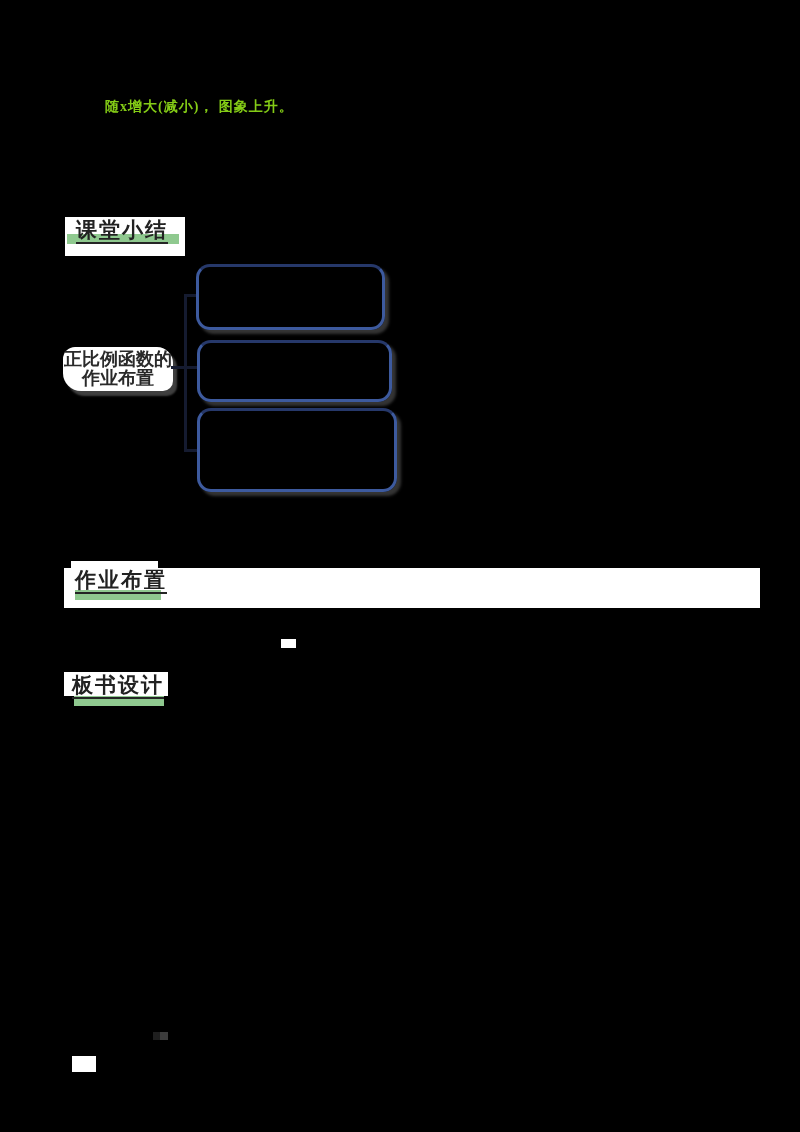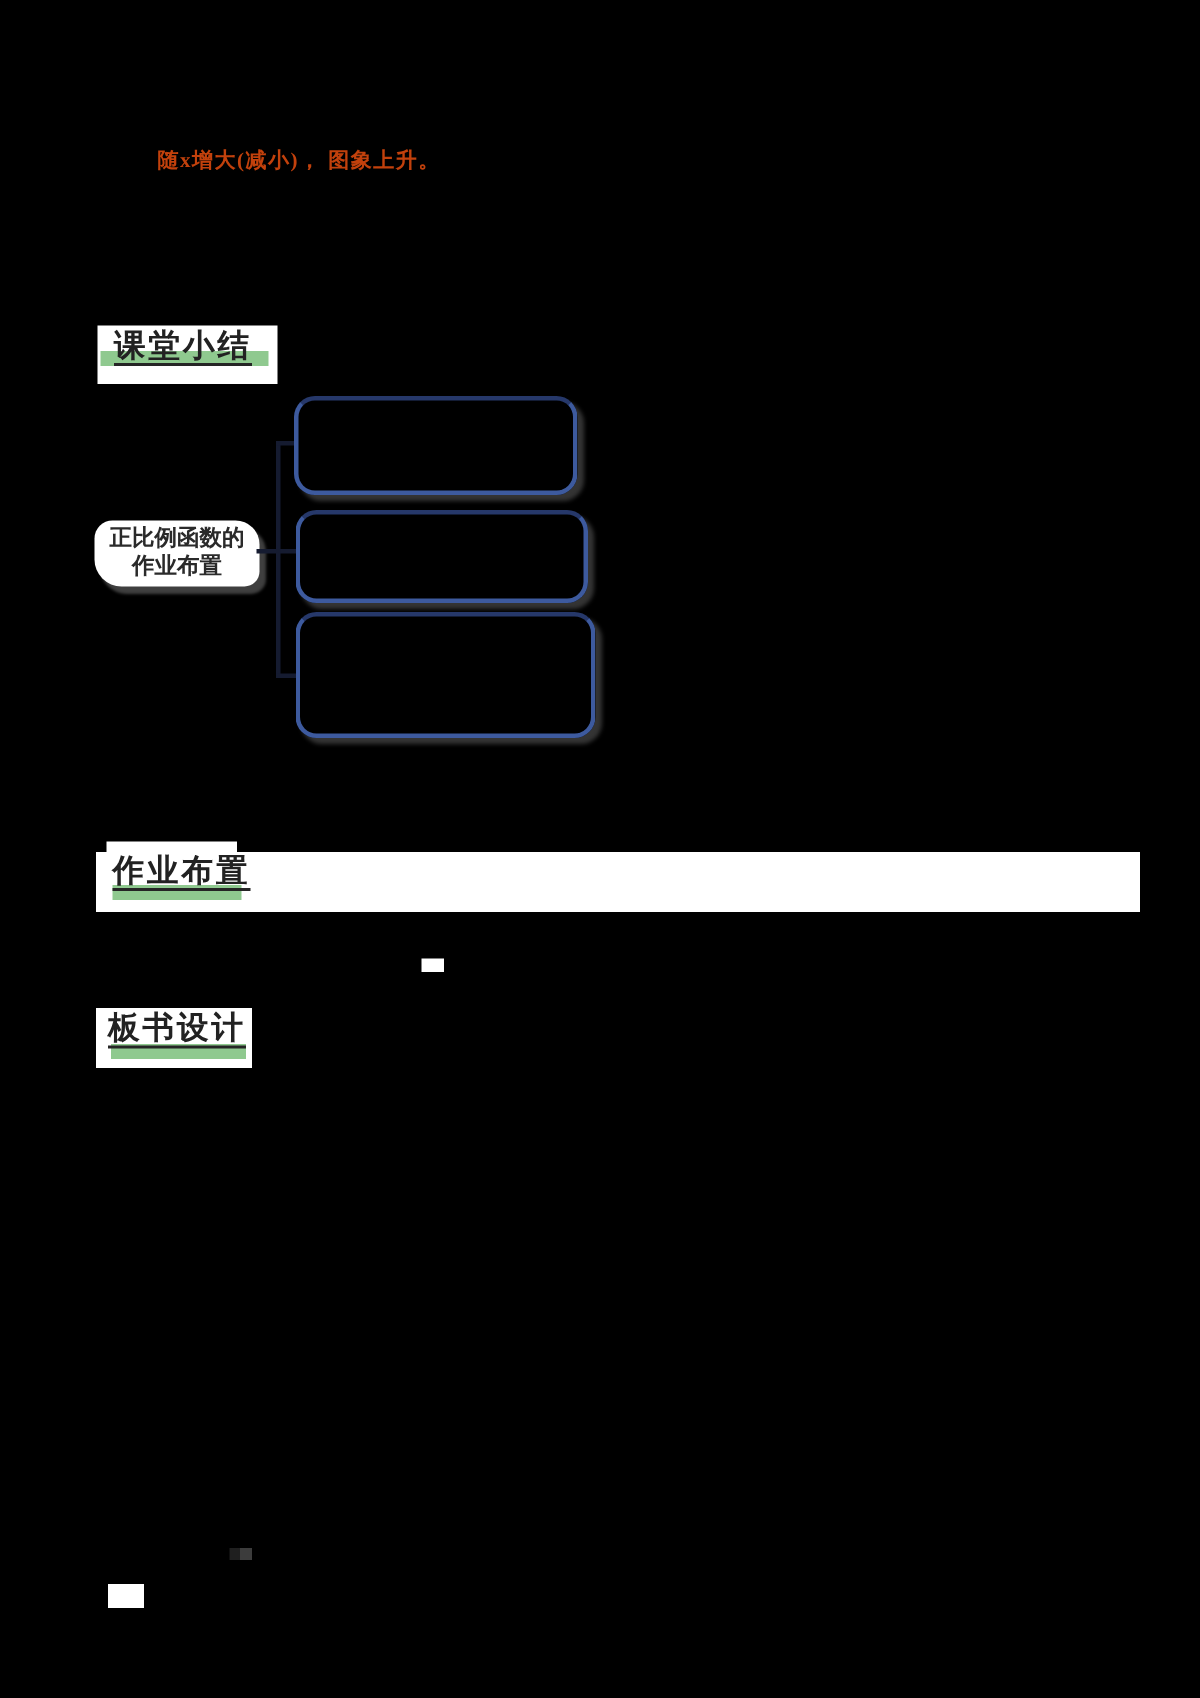--- a/index.html
+++ b/index.html
@@ -3,45 +3,45 @@
 <meta charset="utf-8">
 <style>
   html,body{margin:0;padding:0;background:#000;}
   #canvas{
     position:relative;width:800px;height:1132px;background:#000;overflow:hidden;
     font-family:"Liberation Serif","DejaVu Serif",serif;
   }
   
   .red-note{
     position:absolute;left:105px;top:98px;
-    color:#c2410c;font-size:14px;font-weight:bold;letter-spacing:1px;white-space:pre;
+    color:#84cc16;font-size:14px;font-weight:bold;letter-spacing:1px;white-space:pre;
   }
   
   .hdr-box{position:absolute;background:#ffffff;}
   .hdr-green{position:absolute;background:#8fc98f;}
   .hdr-text{
     position:absolute;z-index:2;color:#222222;font-weight:bold;font-size:21px;
     letter-spacing:2px;border-bottom:2px solid #252525;padding-bottom:1px;line-height:21px;text-align:center;
   }
   #hdr-summary{left:65px;top:217px;width:120px;height:39px;}
   #hdr-summary .hdr-green{left:2px;top:17px;width:112px;height:10px;}
   #hdr-summary .hdr-text{left:11px;top:3px;}
   #band-homework{left:64px;top:568px;width:696px;height:40px;}
   #tab-homework{left:71px;top:561px;width:87px;height:8px;}
   #band-homework .hdr-green{left:11px;top:22px;width:86px;height:10px;}
   #band-homework .hdr-text{left:11px;top:2px;}
-  #hdr-board{left:64px;top:672px;width:104px;height:40px;}
+  #hdr-board{left:64px;top:672px;width:104px;height:24px;}
   #hdr-board .hdr-green{left:10px;top:24px;width:90px;height:10px;}
   #hdr-board .hdr-text{left:8px;top:3px;}
   
   .cloud{
     position:absolute;left:63px;top:347px;width:110px;height:44px;background:#ffffff;
     border-radius:12px 16px 10px 18px;
     box-shadow:4px 5px 2px rgba(125,125,125,.5);
-    color:#2a2a2a;font-size:15px;line-height:19px;text-align:center;
+    color:#2a2a2a;font-size:18px;line-height:19px;text-align:center;
     padding-top:3px;box-sizing:border-box;font-weight:bold;
   }
   .conn{position:absolute;background:#151b30;}
   #conn-h{left:171px;top:366px;width:28px;height:3px;}
   #conn-v{left:184px;top:294px;width:3px;height:158px;}
   #conn-s1{left:184px;top:294px;width:14px;height:3px;}
   #conn-s3{left:184px;top:449px;width:14px;height:3px;}
   .branch-box{
     position:absolute;box-sizing:border-box;background:transparent;
     border:3px solid #3d5a9e;border-top-color:#26386a;border-radius:14px;

